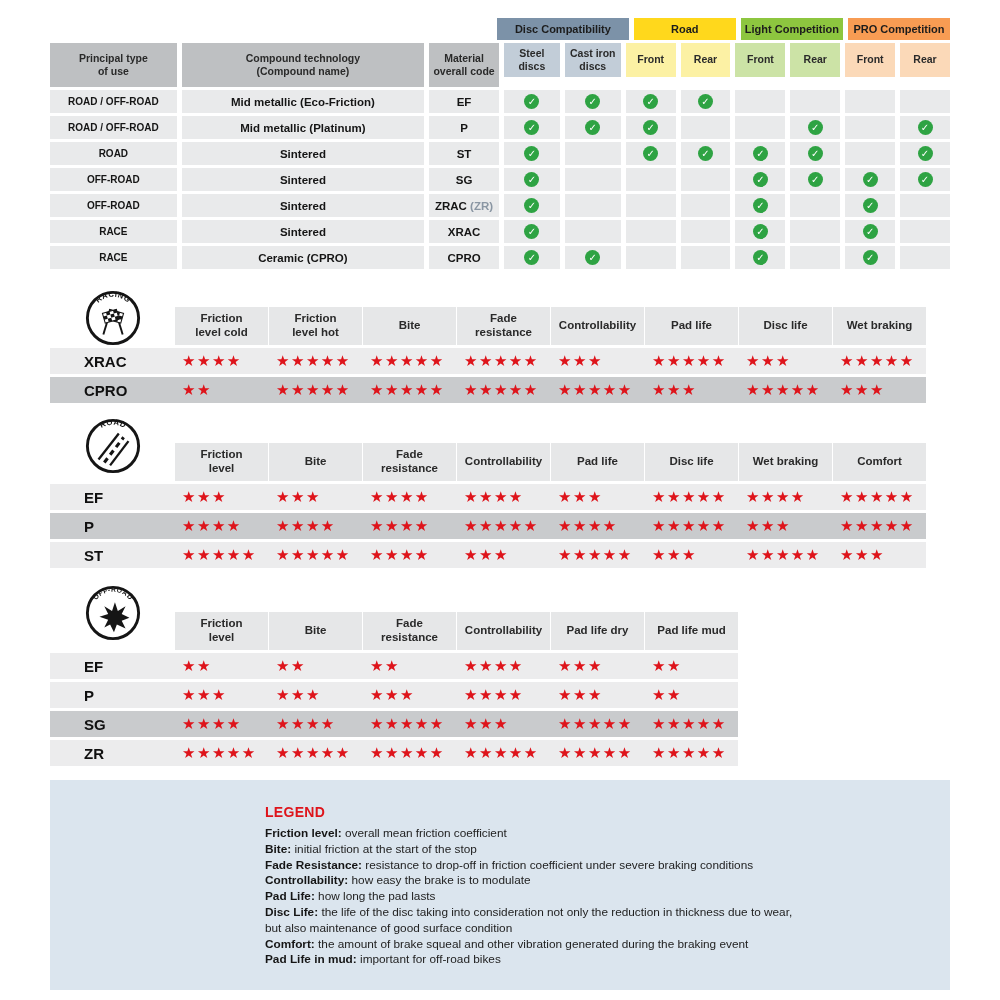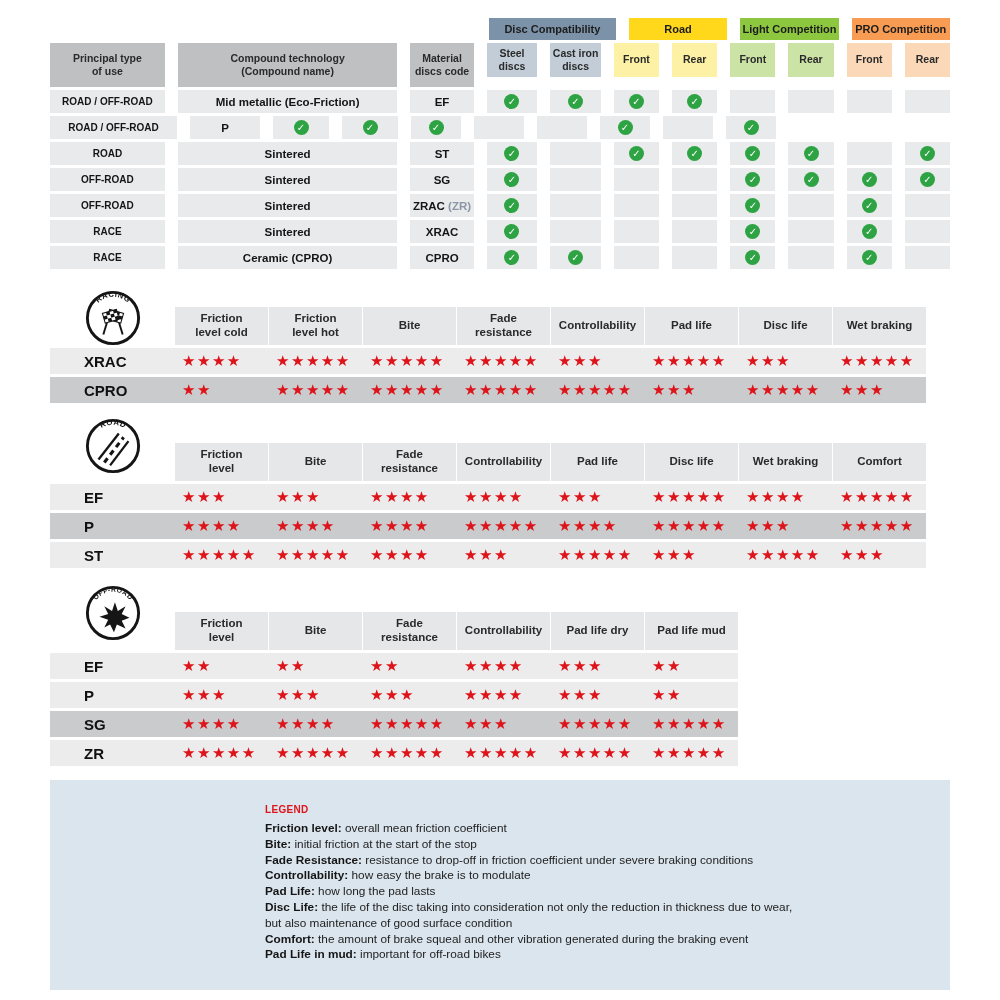--- a/index.html
+++ b/index.html
@@ -1,21 +1,21 @@
 <!DOCTYPE html>
 <html style="--star-red: #DE141B; --check-green: #2EA343; --disc-header: #7C92A8; --disc-cell: #C2CDD8; --road-header: #FFD81C; --road-cell: #FCF1A4; --light-header: #8DC63F; --light-cell: #CCE3A6; --pro-header: #F89C53; --pro-cell: #FBD9B8; --table-header-gray: #BEC0C2; --row-gray: #E9EAEB; --rating-header-gray: #E6E7E8; --band-light: #ECECED; --band-dark: #C9CBCD; --legend-bg: #DBE5EE; --legend-red: #DE141B;"><head>
 <meta charset="utf-8">
 <style>
   *{box-sizing:border-box;margin:0;padding:0}
   html,body{width:1000px;height:1000px;background:#fff;
     font-family:"Liberation Sans","DejaVu Sans",sans-serif;color:#1d1d1d;}
   .page{width:1000px;height:1000px;overflow:hidden;padding:18px 50px 0 50px;}
 
   
-  .compat-row{display:flex;gap:13px;margin-bottom:3px;}
+  .compat-row{display:flex;gap:5px;margin-bottom:3px;}
   .cell{display:flex;align-items:center;justify-content:center;text-align:center;white-space:pre-line;}
   .c-use{width:127px}.c-tech{width:243px}.c-suffix{width:70px}.c-disc{width:56px}.c-fr{width:50px}
   .spacer{width:446px;background:transparent}
   .w-disc-group{width:133px}.w-fr-group{width:103px}
   .grow{height:22px;font-size:11px;font-weight:bold;color:#1c1c1c}
   .g-disc{background:var(--disc-header)} .g-road{background:var(--road-header)}
   .g-light{background:var(--light-header)} .g-pro{background:var(--pro-header)}
   .th{height:44px;background:var(--table-header-gray);font-size:10.5px;font-weight:bold;line-height:1.25;color:#2a2a2a}
   .sub{height:34px;font-size:10.5px;font-weight:bold;line-height:1.25;color:#2a2a2a}
   .s-disc{background:var(--disc-cell)} .s-road{background:var(--road-cell)}
@@ -37,21 +37,21 @@
   .rhead-box{background:var(--rating-header-gray);height:38px;display:flex;align-items:center;justify-content:center;
     text-align:center;font-size:11.5px;font-weight:bold;line-height:1.2;white-space:pre-line;color:#2a2a2a;padding:0 2px}
   .rband{height:26px;margin-top:3px;}
   .shade-light{background:var(--band-light)} .shade-dark{background:var(--band-dark)}
   .rlabel{display:flex;align-items:center;padding-left:34px;font-size:15px;font-weight:bold;color:#101010}
   .rstars{display:flex;align-items:center;padding-left:7px;color:var(--star-red);font-size:15px;letter-spacing:1.5px;
     font-family:"DejaVu Sans","Liberation Sans",sans-serif}
 
   
   .legend-box{margin-top:14px;width:900px;height:210px;background:var(--legend-bg);padding:24px 30px 0 215px;}
-  .legend-title{color:var(--legend-red);font-weight:bold;font-size:10px;letter-spacing:.3px;margin-bottom:6px;}
+  .legend-title{color:var(--legend-red);font-weight:bold;font-size:14px;letter-spacing:.3px;margin-bottom:6px;}
   .legend-line{font-size:11.8px;line-height:15.8px;color:#222;}
   .legend-line strong{font-weight:bold;color:#151515}
 </style>
 </head>
 <body>
 
 <div class="page">
 
   <section class="compat">
       <div class="compat-row">
@@ -60,21 +60,21 @@
         <div class="cell grow g-road w-fr-group">Road</div>
         <div class="cell grow g-light w-fr-group">Light Competition</div>
         <div class="cell grow g-pro w-fr-group">PRO Competition</div>
       </div>
       <div class="compat-row">
         <div class="cell th c-use">Principal type
 of use</div>
         <div class="cell th c-tech">Compound technology
 (Compound name)</div>
         <div class="cell th c-suffix">Material
-discs code</div>
+overall code</div>
         <div class="cell sub s-disc c-disc">Steel
 discs</div>
         <div class="cell sub s-disc c-disc">Cast iron
 discs</div>
         <div class="cell sub s-road c-fr">Front</div>
         <div class="cell sub s-road c-fr">Rear</div>
         <div class="cell sub s-light c-fr">Front</div>
         <div class="cell sub s-light c-fr">Rear</div>
         <div class="cell sub s-pro c-fr">Front</div>
         <div class="cell sub s-pro c-fr">Rear</div>
@@ -87,20 +87,21 @@
         <div class="cell bd c-disc"><span class="chk">✓</span></div>
         <div class="cell bd c-fr"><span class="chk">✓</span></div>
         <div class="cell bd c-fr"><span class="chk">✓</span></div>
         <div class="cell bd c-fr"></div>
         <div class="cell bd c-fr"></div>
         <div class="cell bd c-fr"></div>
         <div class="cell bd c-fr"></div>
       </div>
       <div class="compat-row">
         <div class="cell bd use c-use">ROAD / OFF-ROAD</div>
+        <div class="cell bd c-tech">Mid metallic (Platinum)</div>
         <div class="cell bd c-suffix"><span>P</span></div>
         <div class="cell bd c-disc"><span class="chk">✓</span></div>
         <div class="cell bd c-disc"><span class="chk">✓</span></div>
         <div class="cell bd c-fr"><span class="chk">✓</span></div>
         <div class="cell bd c-fr"></div>
         <div class="cell bd c-fr"></div>
         <div class="cell bd c-fr"><span class="chk">✓</span></div>
         <div class="cell bd c-fr"></div>
         <div class="cell bd c-fr"><span class="chk">✓</span></div>
       </div>

